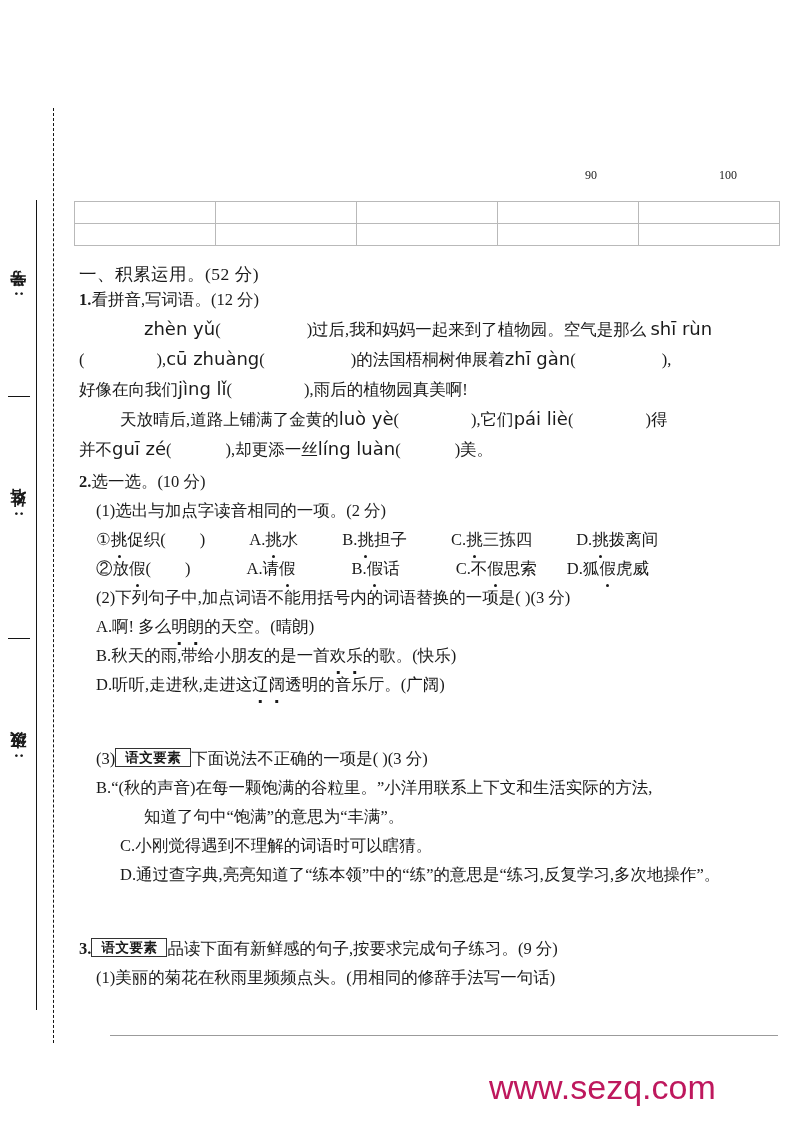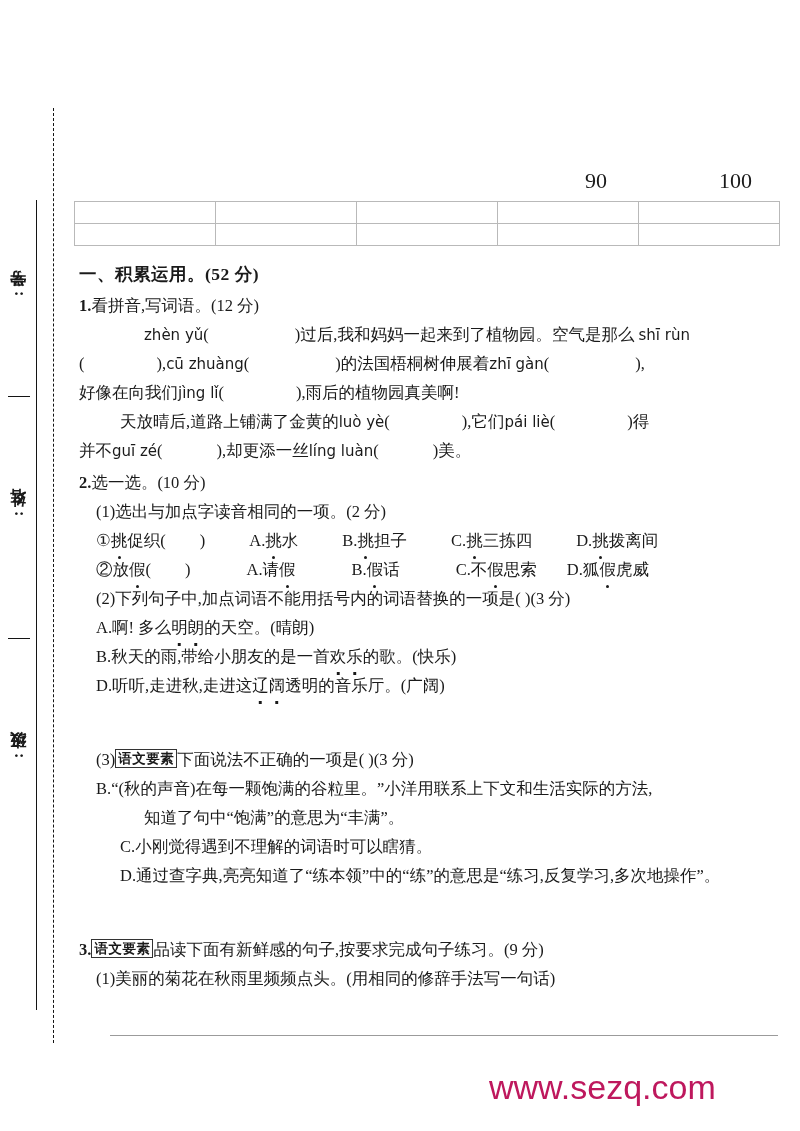--- a/index.html
+++ b/index.html
@@ -78,21 +78,21 @@
   .score-head {
     position: absolute;
     left: 0;
     top: 168px;
     width: 706px;
     height: 26px;
   }
   .score-num {
     position: absolute;
     font-family: "Liberation Serif", "DejaVu Serif", serif;
-    font-size: 22px;
+    font-size: 12px;
     color: #1a1a1a;
   }
   .score-num.n90  { left: 511px; top: 0; }
   .score-num.n100 { left: 645px; top: 0; }
 
   table.score-table {
     position: absolute;
     left: 0;
     top: 201px;
     width: 706px;
@@ -107,39 +107,39 @@
 
   
   .content {
     position: absolute;
     left: 0;
     top: 262px;
     width: 706px;
   }
   .sec-title {
     font-size: 17.5px;
-    font-weight: bold;
+    font-weight: normal;
     letter-spacing: 0.5px;
-    margin: 0 0 6px 5px;
+    margin: 0 0 0 5px;
     font-family: "Liberation Serif", "DejaVu Serif", serif;
   }
   .q-line {
     font-size: 16.5px;
     line-height: 28px;
     margin: 0 0 1px 5px;
     white-space: nowrap;
     font-family: "Liberation Serif", "DejaVu Serif", serif;
   }
   .q-num { font-weight: bold; }
   .indent-1 { margin-left: 22px; }
   .indent-2 { margin-left: 46px; }
   .indent-3 { margin-left: 70px; }
   .py {
     font-family: "DejaVu Sans", "Liberation Sans", sans-serif;
-    font-size: 15px;
+    font-size: 18px;
   }
   .blank-sm { display: inline-block; width: 54px; }
   .blank-md { display: inline-block; width: 72px; }
   .blank-lg { display: inline-block; width: 86px; }
   .blank-xs { display: inline-block; width: 34px; }
   .gap-a { display: inline-block; width: 30px; }
   .gap-b { display: inline-block; width: 44px; }
   .gap-c { display: inline-block; width: 56px; }
 
   
@@ -172,21 +172,21 @@
     background-image: radial-gradient(circle, #1a1a1a 1.5px, transparent 1.6px);
     background-size: 50% 3px;
     background-repeat: repeat-x;
     background-position: 0 0;
   }
 
   
   .badge {
     display: inline-block;
     border: 1px solid #333;
-    padding: 0 2px;
+    padding: 0 9px;
     font-size: 13.5px;
     font-weight: bold;
     line-height: 17px;
     vertical-align: 2px;
     letter-spacing: 0.5px;
     font-family: "Liberation Serif", "DejaVu Serif", serif;
     margin-top: 48px;
   }
 
   

